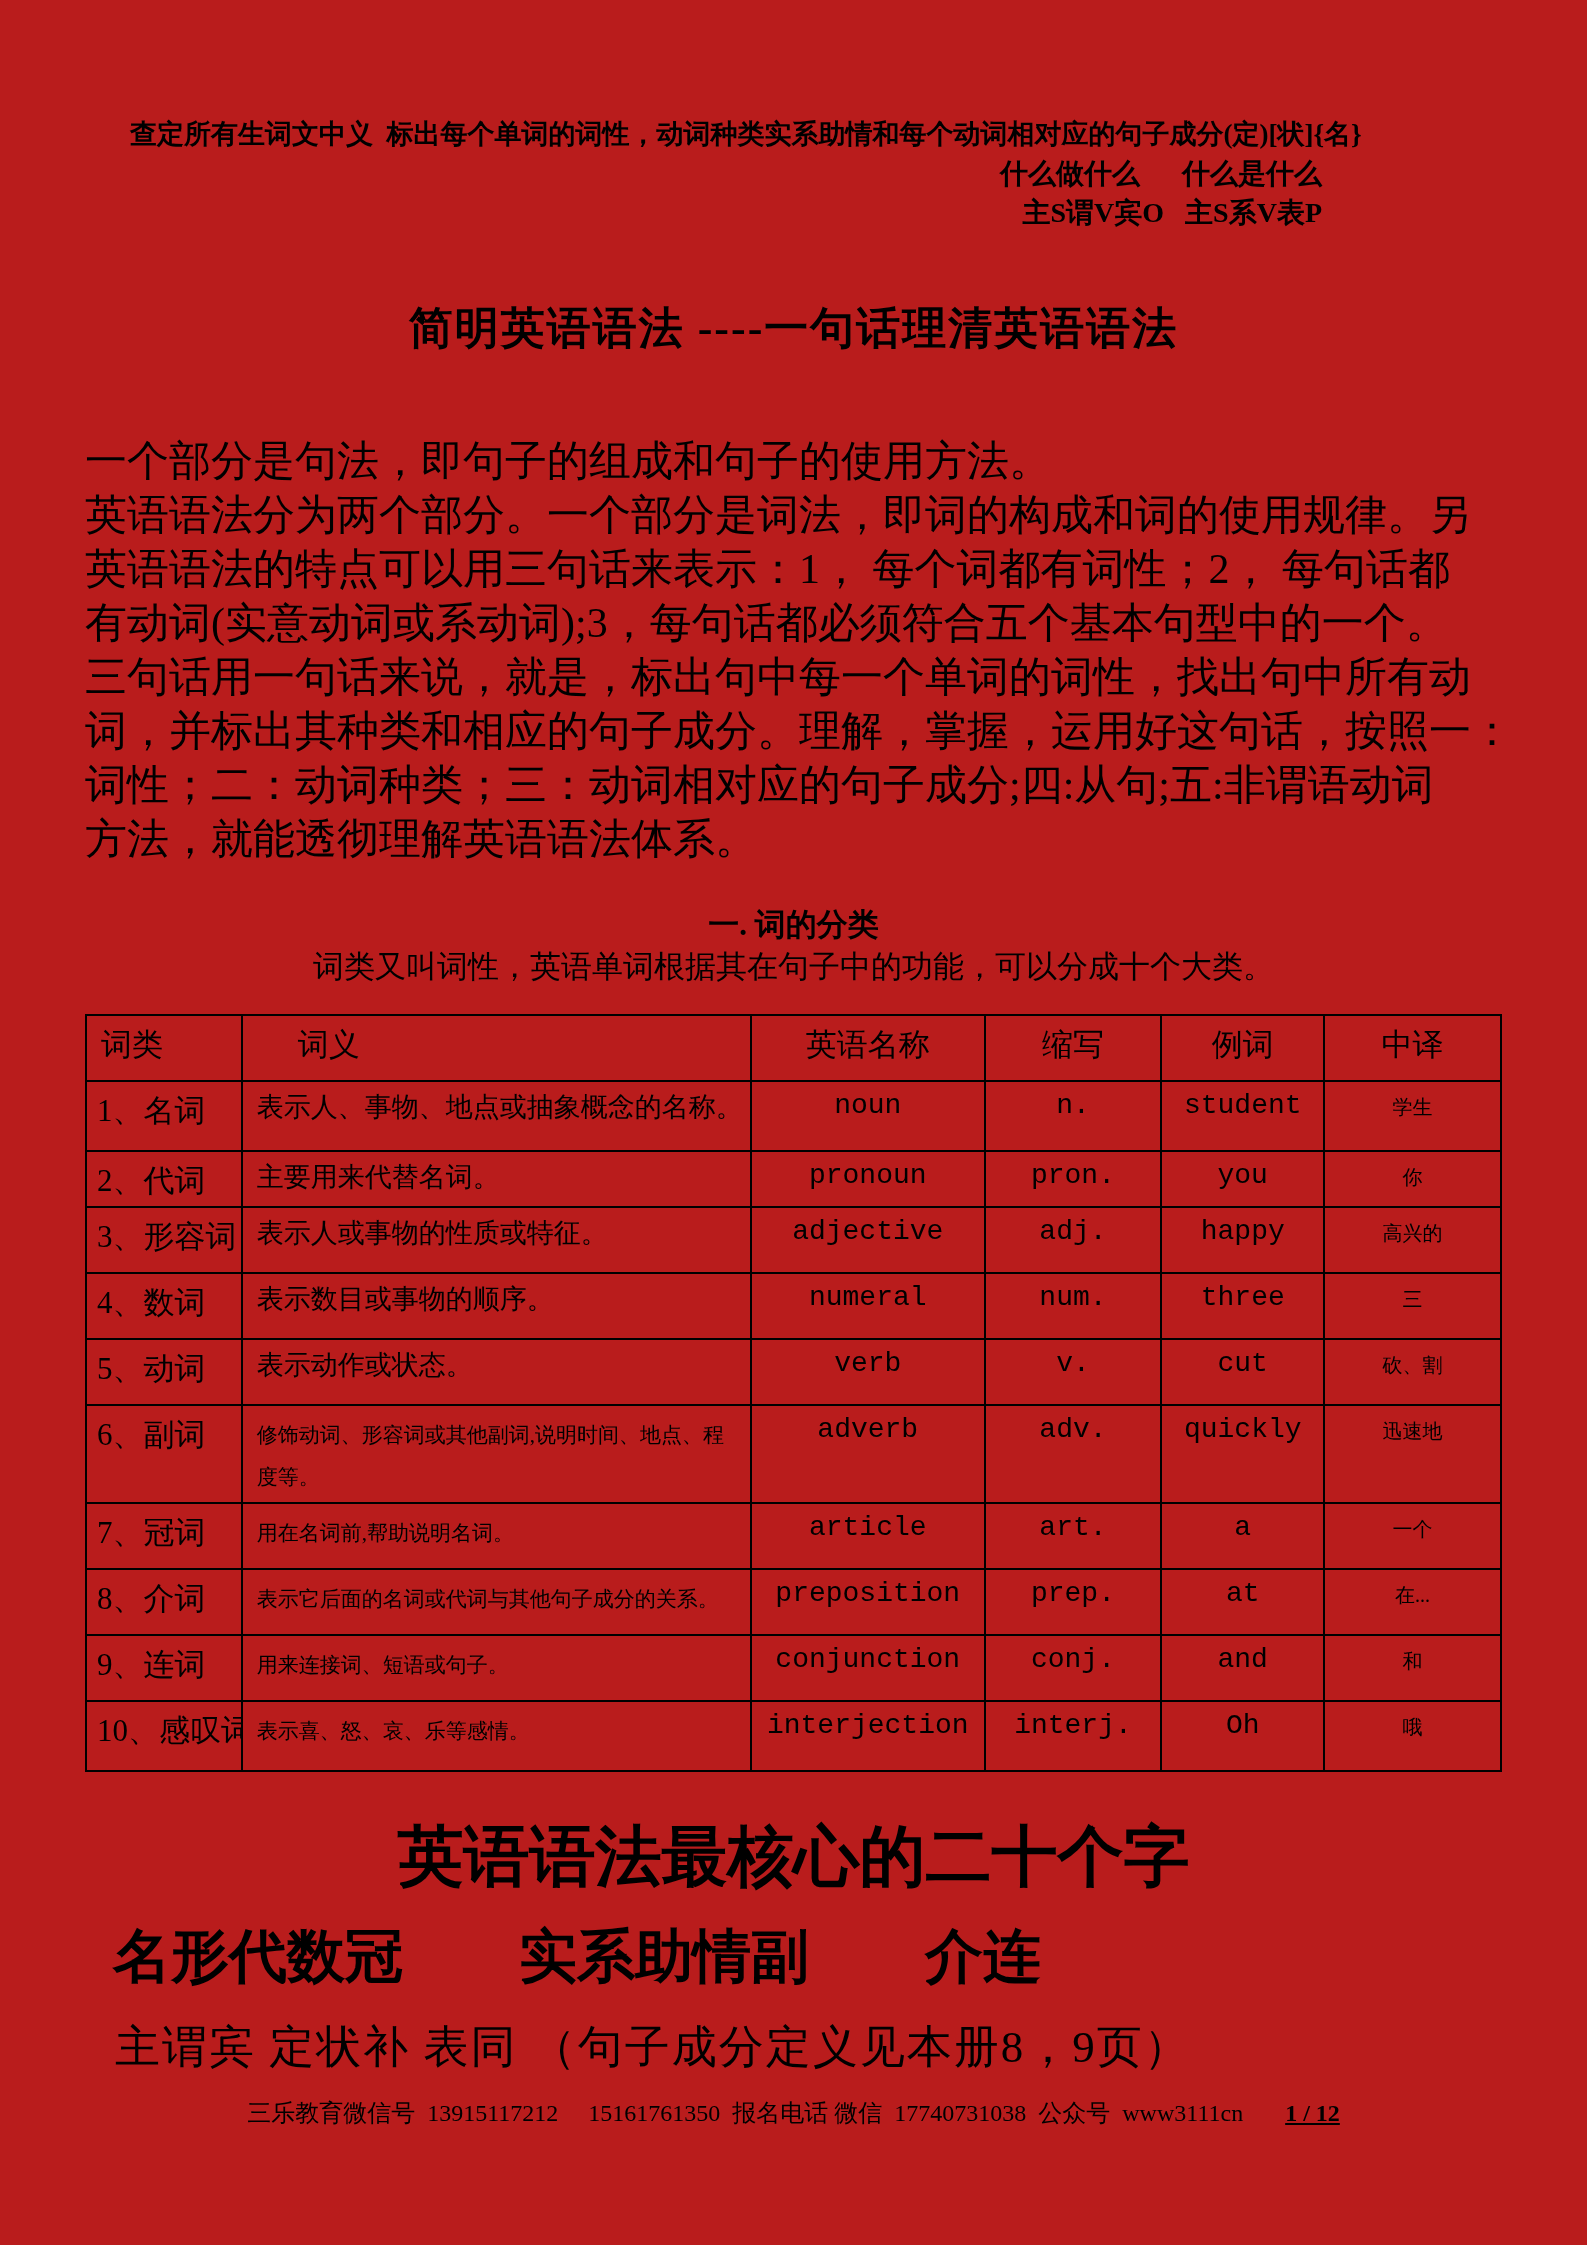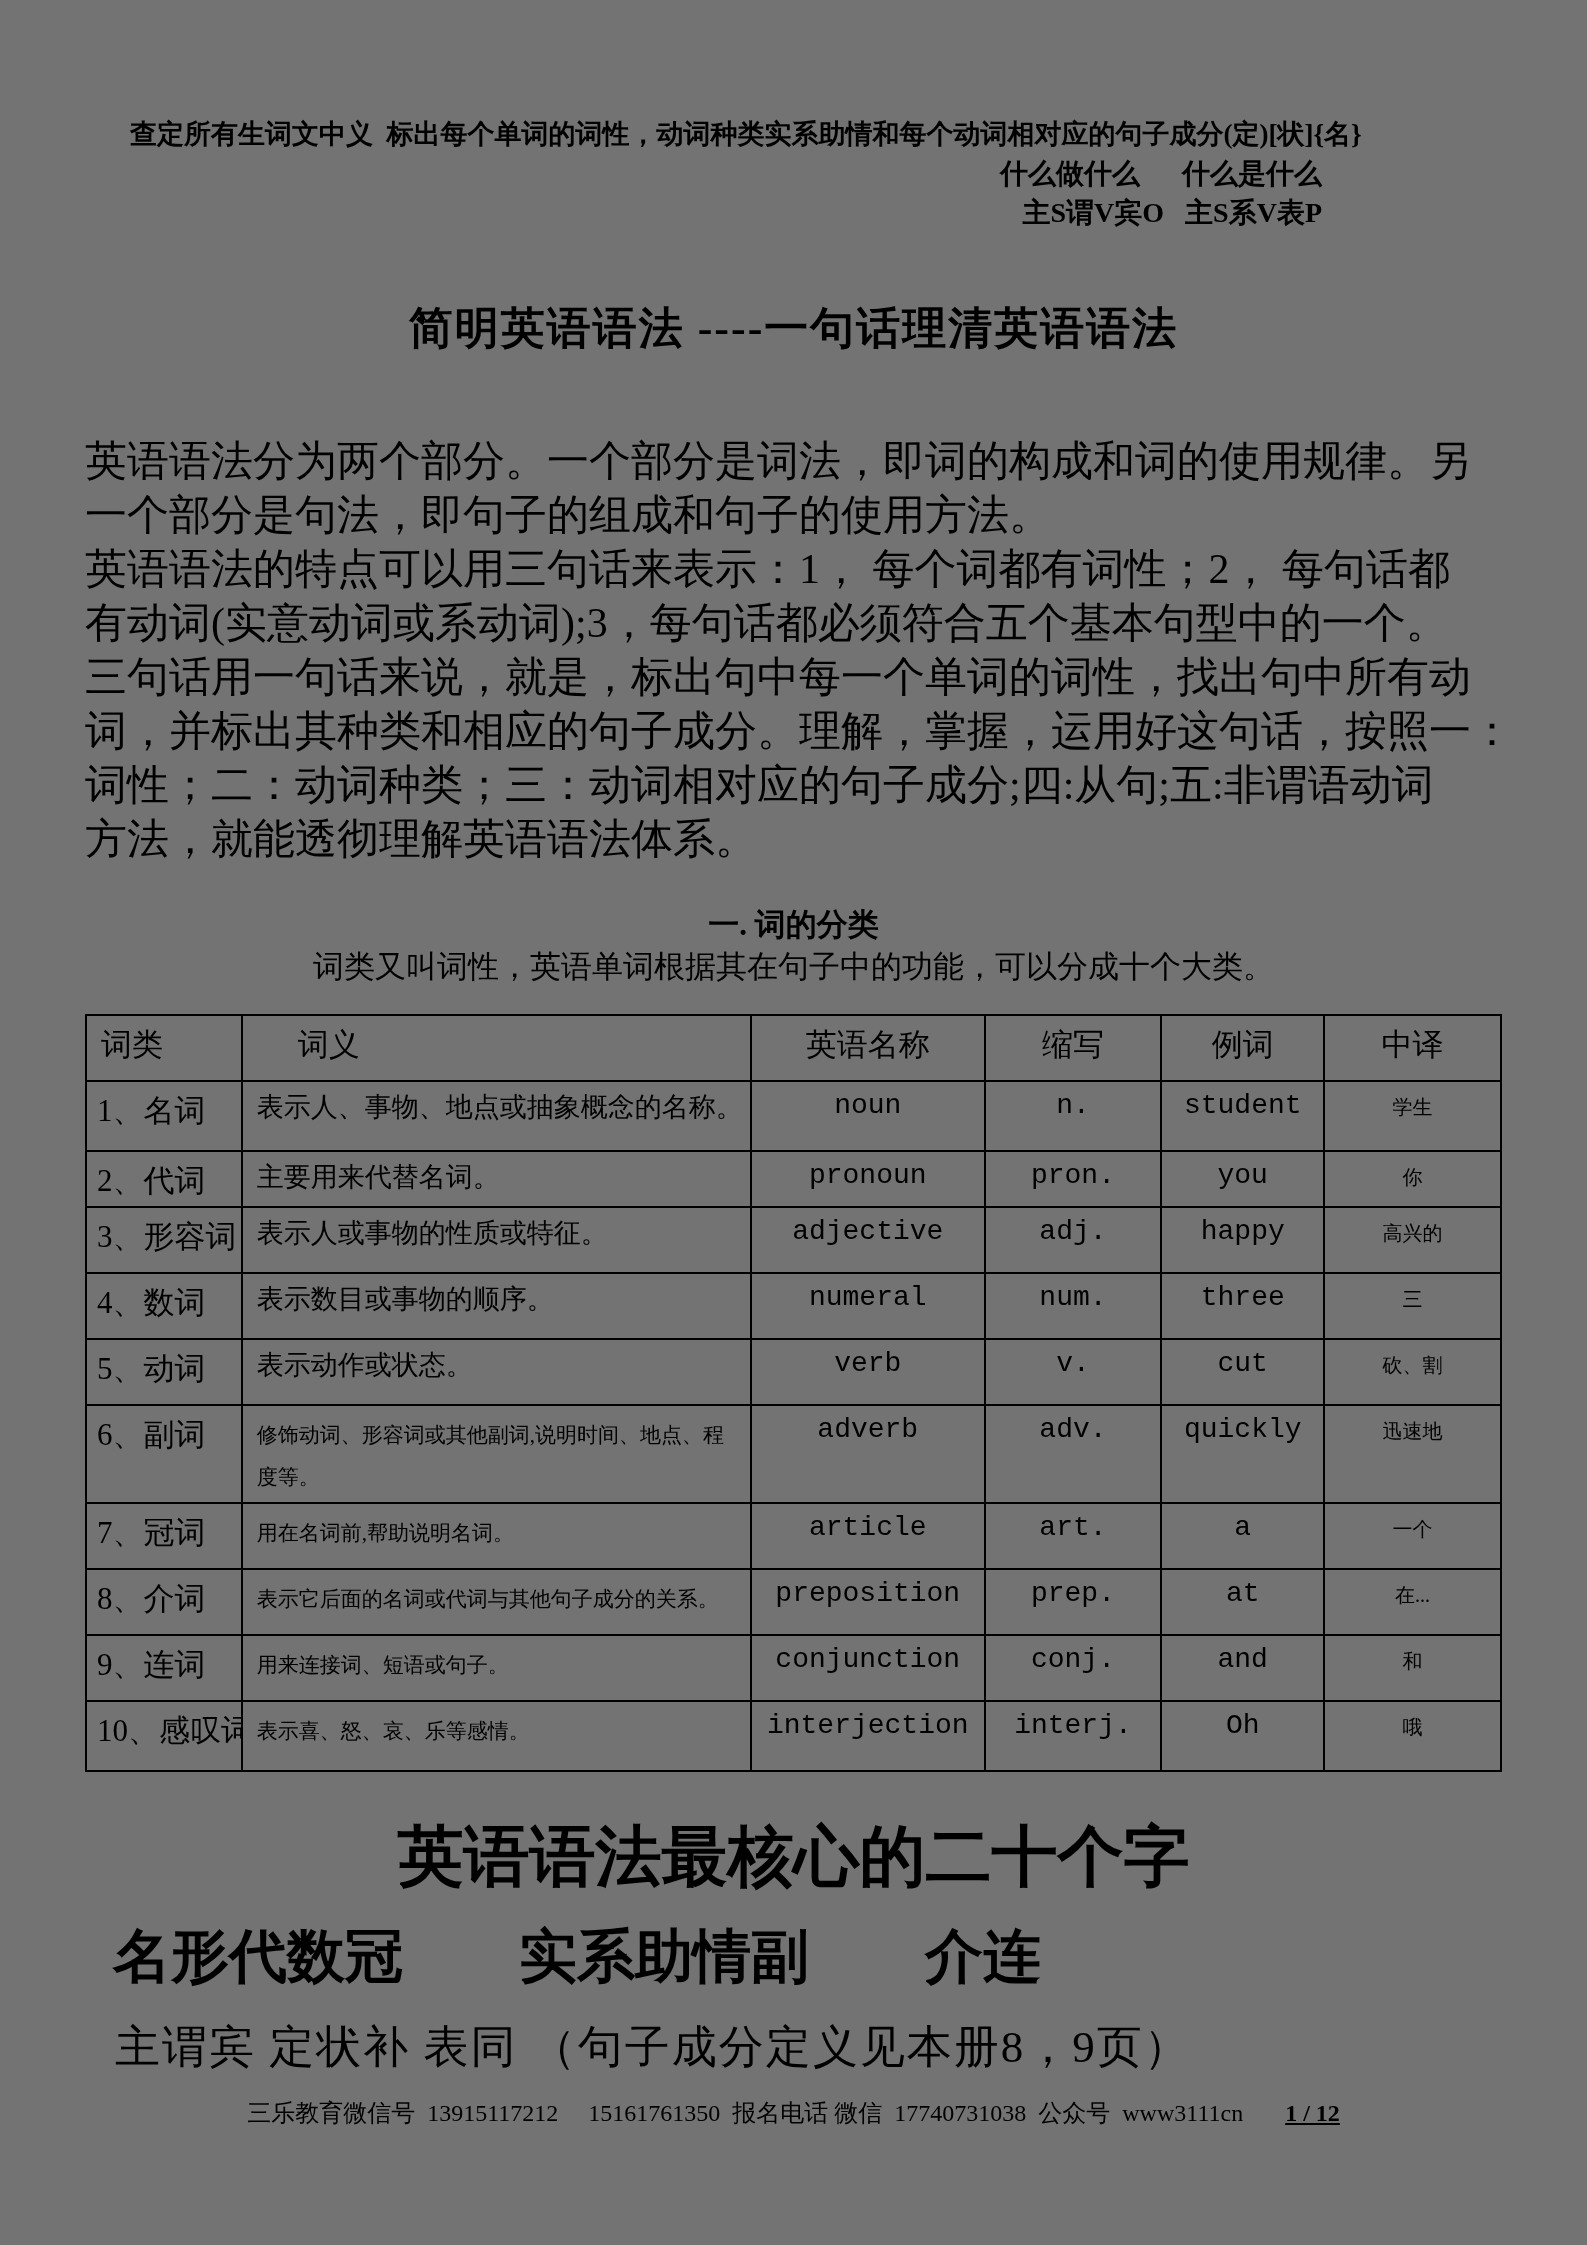--- a/index.html
+++ b/index.html
@@ -5,21 +5,21 @@
   html, body {
     margin: 0;
     padding: 0;
     background: #ffffff;
   }
   .page {
     position: relative;
     width: 1587px;
     height: 2245px;
     margin: 0 auto;
-    background: #737373;
+    background: #b91c1c;
     color: #000000;
     font-family: "Liberation Serif", "DejaVu Serif", serif;
     overflow: hidden;
     box-sizing: border-box;
     padding: 100px 85px 0 85px;
   }
 
   
   .hdr { margin-top: 14px; }
   .hdr-line1 {
@@ -182,22 +182,22 @@
 
   <header class="hdr">
     <div class="hdr-line1">查定所有生词文中义  标出每个单词的词性，动词种类实系助情和每个动词相对应的句子成分(定)[状]{名}</div>
     <div class="hdr-line2">什么做什么      什么是什么</div>
     <div class="hdr-line3">主S谓V宾O   主S系V表P</div>
   </header>
 
   <h1 class="doc-title">简明英语语法 ----一句话理清英语语法</h1>
 
   <section class="intro">
+    <div class="intro-line">一个部分是句法，即句子的组成和句子的使用方法。</div>
     <div class="intro-line">英语语法分为两个部分。一个部分是词法，即词的构成和词的使用规律。另</div>
-    <div class="intro-line">一个部分是句法，即句子的组成和句子的使用方法。</div>
     <div class="intro-line">英语语法的特点可以用三句话来表示：1， 每个词都有词性；2， 每句话都</div>
     <div class="intro-line">有动词(实意动词或系动词);3，每句话都必须符合五个基本句型中的一个。</div>
     <div class="intro-line">三句话用一句话来说，就是，标出句中每一个单词的词性，找出句中所有动</div>
     <div class="intro-line">词，并标出其种类和相应的句子成分。理解，掌握，运用好这句话，按照一：</div>
     <div class="intro-line">词性；二：动词种类；三：动词相对应的句子成分;四:从句;五:非谓语动词</div>
     <div class="intro-line">方法，就能透彻理解英语语法体系。</div>
   </section>
 
   <div class="sec-heading">一. 词的分类</div>
   <div class="sec-subtitle">词类又叫词性，英语单词根据其在句子中的功能，可以分成十个大类。</div>

